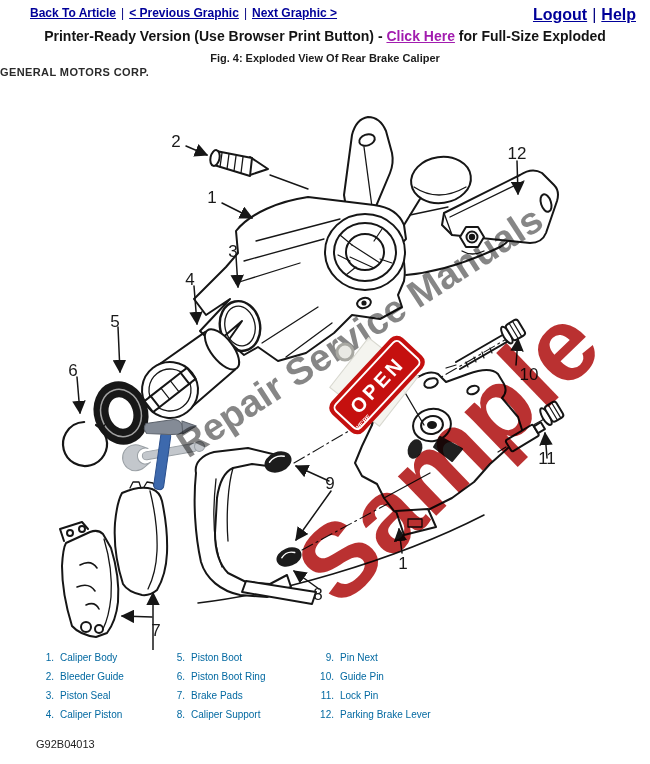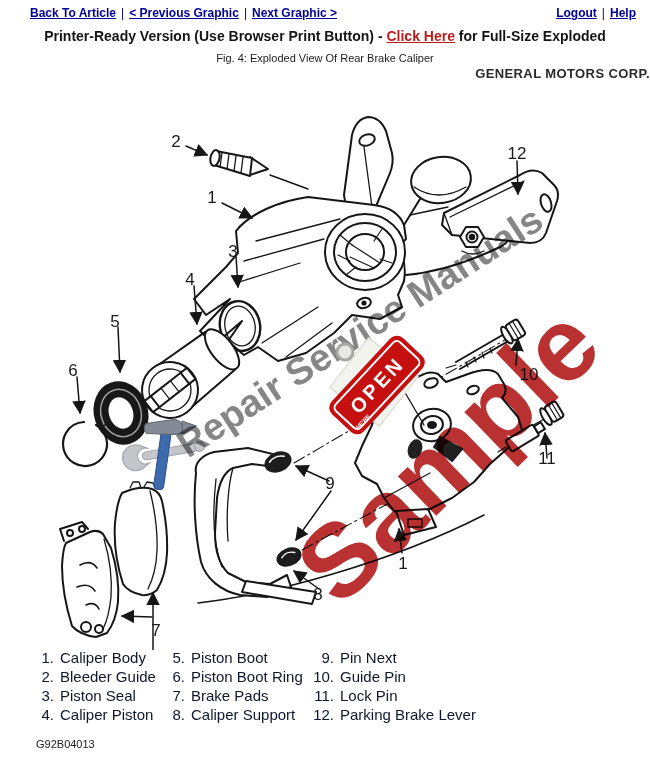--- a/index.html
+++ b/index.html
@@ -1,27 +1,27 @@
 <!DOCTYPE html>
 <html><head>
 <meta charset="utf-8">
 <style>
   html,body{margin:0;padding:0;}
   body{width:650px;height:764px;background:#fff;font-family:"Liberation Sans",sans-serif;}
   .page{position:relative;width:650px;height:764px;background:#fff;overflow:hidden;}
 
   
   .nav-left{position:absolute;left:30px;top:6px;font-size:12px;font-weight:700;white-space:nowrap;}
-  .nav-right{position:absolute;right:14px;top:6px;font-size:12px;font-weight:700;white-space:nowrap;text-align:center;}
+  .nav-right{position:absolute;right:14px;top:6px;font-size:16px;font-weight:700;white-space:nowrap;text-align:center;}
   .navlink{color:#000099;text-decoration:underline;cursor:pointer;margin-top:38px;}
   .navsep{color:#000080;margin:0 5px;font-weight:400;}
   .title-line{position:absolute;left:0;top:28px;width:650px;text-align:center;font-size:14px;font-weight:600;color:#141414;white-space:nowrap;}
-  .title-link{color:#b91c1c;text-decoration:underline;cursor:pointer;}
-  .fig-caption{position:absolute;left:0;top:52px;width:650px;text-align:center;font-size:11px;font-weight:400;color:#1c1c1c;}
-  .fig-source{position:absolute;left:0;top:66px;width:650px;text-align:right;font-size:13px;font-weight:700;color:#2a2a2a;letter-spacing:.4px;}
+  .title-link{color:#a21caf;text-decoration:underline;cursor:pointer;}
+  .fig-caption{position:absolute;left:0;top:52px;width:650px;text-align:center;font-size:11px;font-weight:700;color:#1c1c1c;}
+  .fig-source{position:absolute;left:0;top:66px;width:650px;text-align:left;font-size:11px;font-weight:700;color:#2a2a2a;letter-spacing:.4px;}
 
   
   .diagram{position:absolute;left:0;top:95px;width:650px;height:555px;}
   .diagram svg{position:absolute;left:0;top:0;z-index:1;}
   .callout-layer{position:absolute;left:0;top:0;width:100%;height:100%;z-index:2;}
   .callout{position:absolute;transform:translate(-50%,-50%);font-size:17px;color:#1a1a1a;font-weight:400;}
 
   .wm-brand{position:absolute;left:360px;top:237px;z-index:3;transform:translate(-50%,-50%) rotate(-33deg);
     font-size:38px;font-weight:700;color:rgba(100,100,100,0.78);white-space:nowrap;mix-blend-mode:multiply;}
   .wm-sample{position:absolute;left:448px;top:360px;z-index:6;transform:translate(-50%,-50%) rotate(-44deg);
@@ -35,21 +35,21 @@
     transform:translate(-50%,-50%) rotate(-47deg);background:#c5100f;border-radius:9px;}
   .stamp-inner{position:absolute;left:4px;top:4px;right:4px;bottom:4px;border:2px solid #fff;border-radius:6px;
     display:flex;align-items:center;justify-content:center;}
   .stamp-open{color:#fff;font-size:20px;font-weight:700;letter-spacing:3px;}
   .stamp-small{position:absolute;left:5px;bottom:4px;color:#fff;font-size:6px;font-weight:700;}
 
   
   .legend{position:absolute;left:0;top:648px;width:650px;z-index:2;}
   .legend-col{position:absolute;top:0;}
   .legend-col.c1{left:36px;} .legend-col.c2{left:167px;} .legend-col.c3{left:308px;}
-  .legend-row{height:19px;line-height:19px;font-size:15px;color:#0f172a;white-space:nowrap;}
+  .legend-row{height:19px;line-height:19px;font-size:10px;color:#0369a1;white-space:nowrap;}
   .legend-row .num{display:inline-block;text-align:right;}
   .c1 .num,.c2 .num{width:18px;} .c3 .num{width:26px;}
   .legend-row .lbl{margin-left:6px;}
   .fig-code{position:absolute;left:36px;top:738px;font-size:11px;color:#222;}
 </style>
 </head>
 <body>
 
 <div class="page">
 

